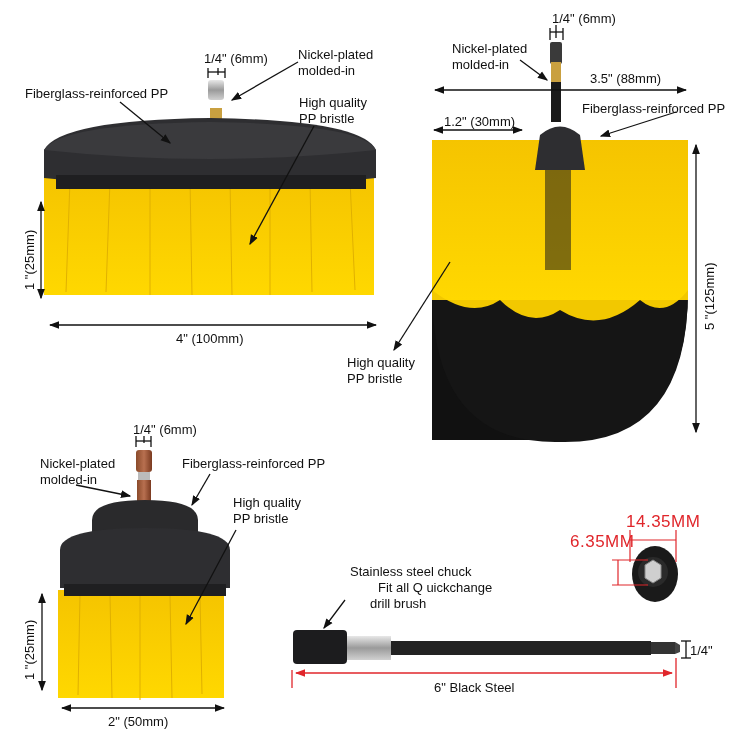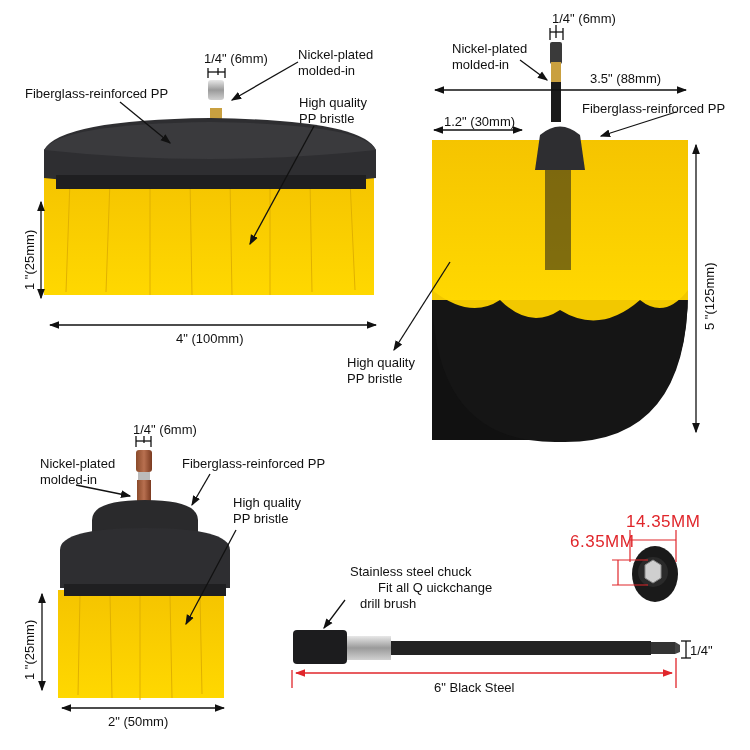--- a/index.html
+++ b/index.html
@@ -169,17 +169,17 @@
 <div class="lbl" style="left:40px;top:456px;">Nickel-plated</div>
 <div class="lbl" style="left:40px;top:472px;">molded-in</div>
 <div class="lbl" style="left:182px;top:456px;">Fiberglass-reinforced PP</div>
 <div class="lbl" style="left:233px;top:495px;">High quality</div>
 <div class="lbl" style="left:233px;top:511px;">PP bristle</div>
 <div class="vlbl" style="left:22px;top:680px;">1 "(25mm)</div>
 <div class="lbl" style="left:108px;top:714px;">2" (50mm)</div>
 
 <div class="lbl" style="left:350px;top:564px;">Stainless steel chuck</div>
 <div class="lbl" style="left:350px;top:580px;margin-left:28px;">Fit all Q uickchange</div>
-<div class="lbl" style="left:360px;top:596px;">drill brush</div>
+<div class="lbl" style="left:370px;top:596px;">drill brush</div>
 <div class="lbl" style="left:434px;top:680px;">6" Black Steel</div>
 <div class="lbl" style="left:690px;top:643px;">1/4"</div>
 <div class="lbl red" style="left:626px;top:514px;">14.35MM</div>
 <div class="lbl red" style="left:570px;top:534px;">6.35MM</div>
 
 </body></html>

